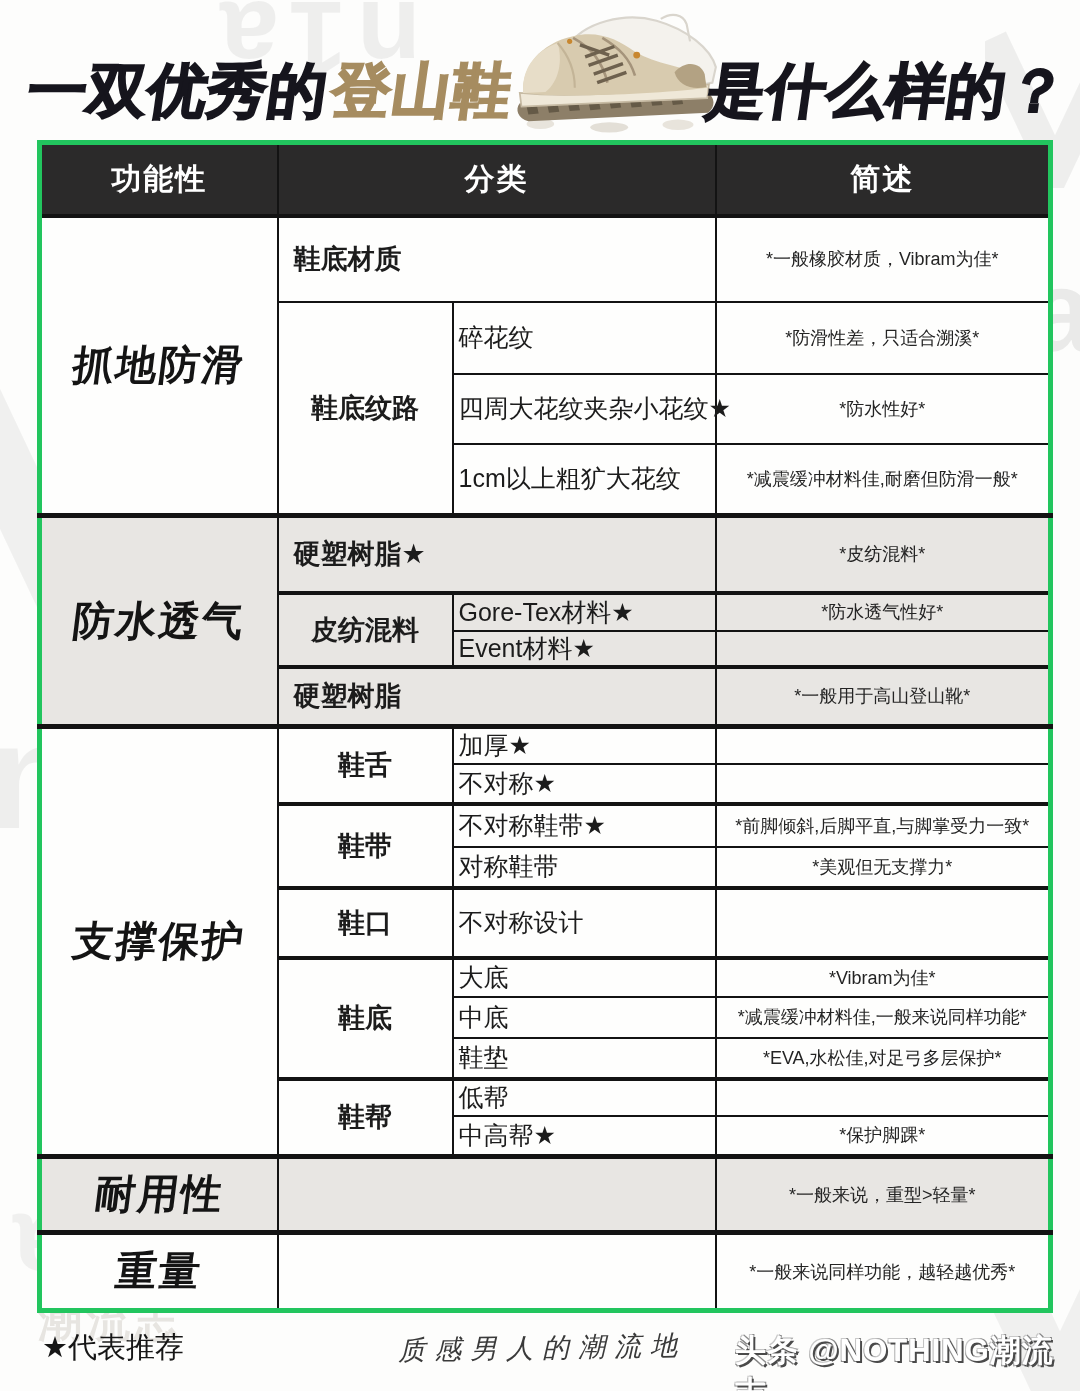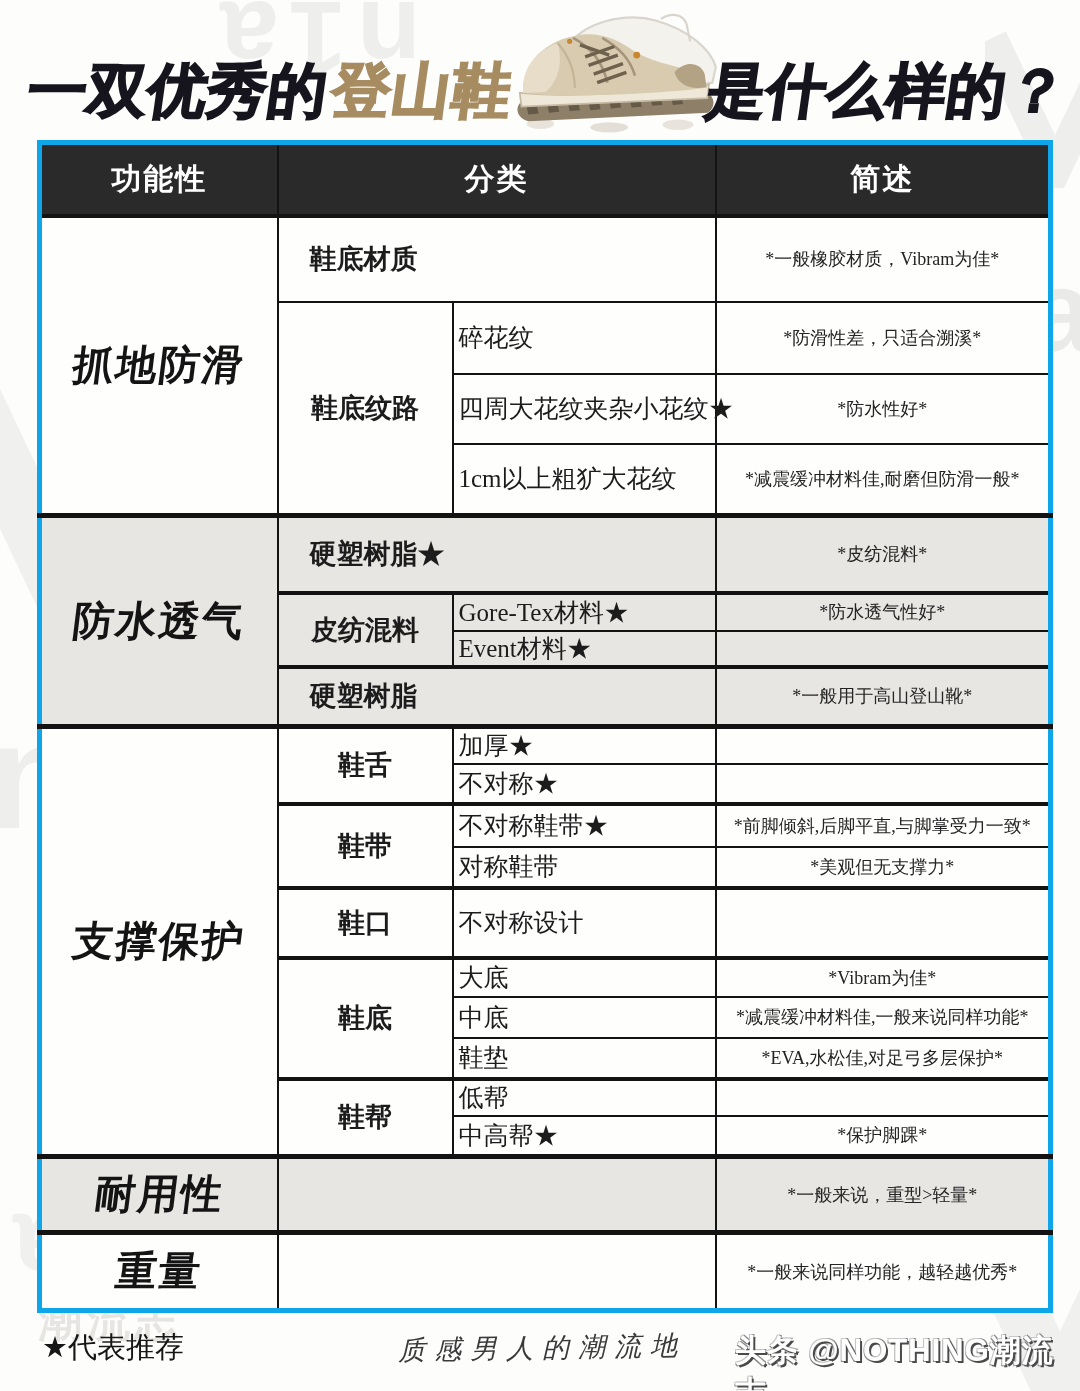--- a/index.html
+++ b/index.html
@@ -27,26 +27,26 @@
   .title-seg { display:inline-block; font-size:59px; font-weight:bold; color:#16151d; transform:skewX(-8deg); letter-spacing:1px; -webkit-text-stroke:2px #16151d; white-space:nowrap; }
   .title-seg.tan { color:#a68c60; -webkit-text-stroke:2px #a68c60; margin-left:4px; }
   .shoe-wrap { position:relative; width:215px; height:140px; margin:-48px -14px 0 -6px; flex:0 0 auto; }
 
   
   .tbl-wrap { position:absolute; top:140px; left:37px; z-index:2; }
   table { border-collapse:collapse; table-layout:fixed; width:1011px; background:transparent; }
   td, th { border:2px solid #131313; padding:0 6px; overflow:visible; }
   tr.sect > td { border-top:5px solid #131313; }
   tr.grp  > td { border-top:4px solid #131313; }
-  table { border:5px solid #0ea5e9;font-family:Liberation Serif, serif; }
+  table { border:5px solid #22c55e; }
   thead th { background:#2b2a2a; color:#ffffff; font-size:30px; font-weight:bold; text-align:center; letter-spacing:2px; border:2px solid #131313; border-bottom:4px solid #131313; }
   td.func { font-size:41px; font-weight:bold; color:#141414; text-align:center; letter-spacing:2px; }
   td.func span { display:inline-block; transform:skewX(-7deg); }
   td.cat  { font-size:27px; font-weight:bold; color:#1c1c1c; text-align:center; white-space:nowrap; }
-  td.cat.wide { text-align:left; padding-left:31px; }
+  td.cat.wide { text-align:left; padding-left:15px; }
   td.sub  { font-size:25px; font-weight:normal; color:#1c1c1c; text-align:left; padding-left:5px; white-space:nowrap; }
   td.desc { font-size:18px; color:#242424; text-align:center; white-space:nowrap; padding:0 2px; }
   td.g { background:#e8e6e3; }
   td.w { background:#fefefd; }
 
   
   .legend { position:absolute; top:1328px; left:42px; font-size:29px; font-weight:normal; color:#161616; z-index:3; }
   .slogan { position:absolute; top:1330px; left:398px; font-size:27px; font-style:italic; font-family:"DejaVu Serif","Liberation Serif",serif; color:#3a3a3a; letter-spacing:9px; z-index:3; transform:rotate(-1deg); }
   .credit { position:absolute; top:1330px; left:735px; font-size:31px; font-weight:bold; color:#ffffff; letter-spacing:1px;
             text-shadow:2px 2px 0 #4a4a4a, -1px -1px 0 #c9c9c9, 1px -1px 0 #8a8a8a, -1px 1px 0 #8a8a8a; z-index:3; }

